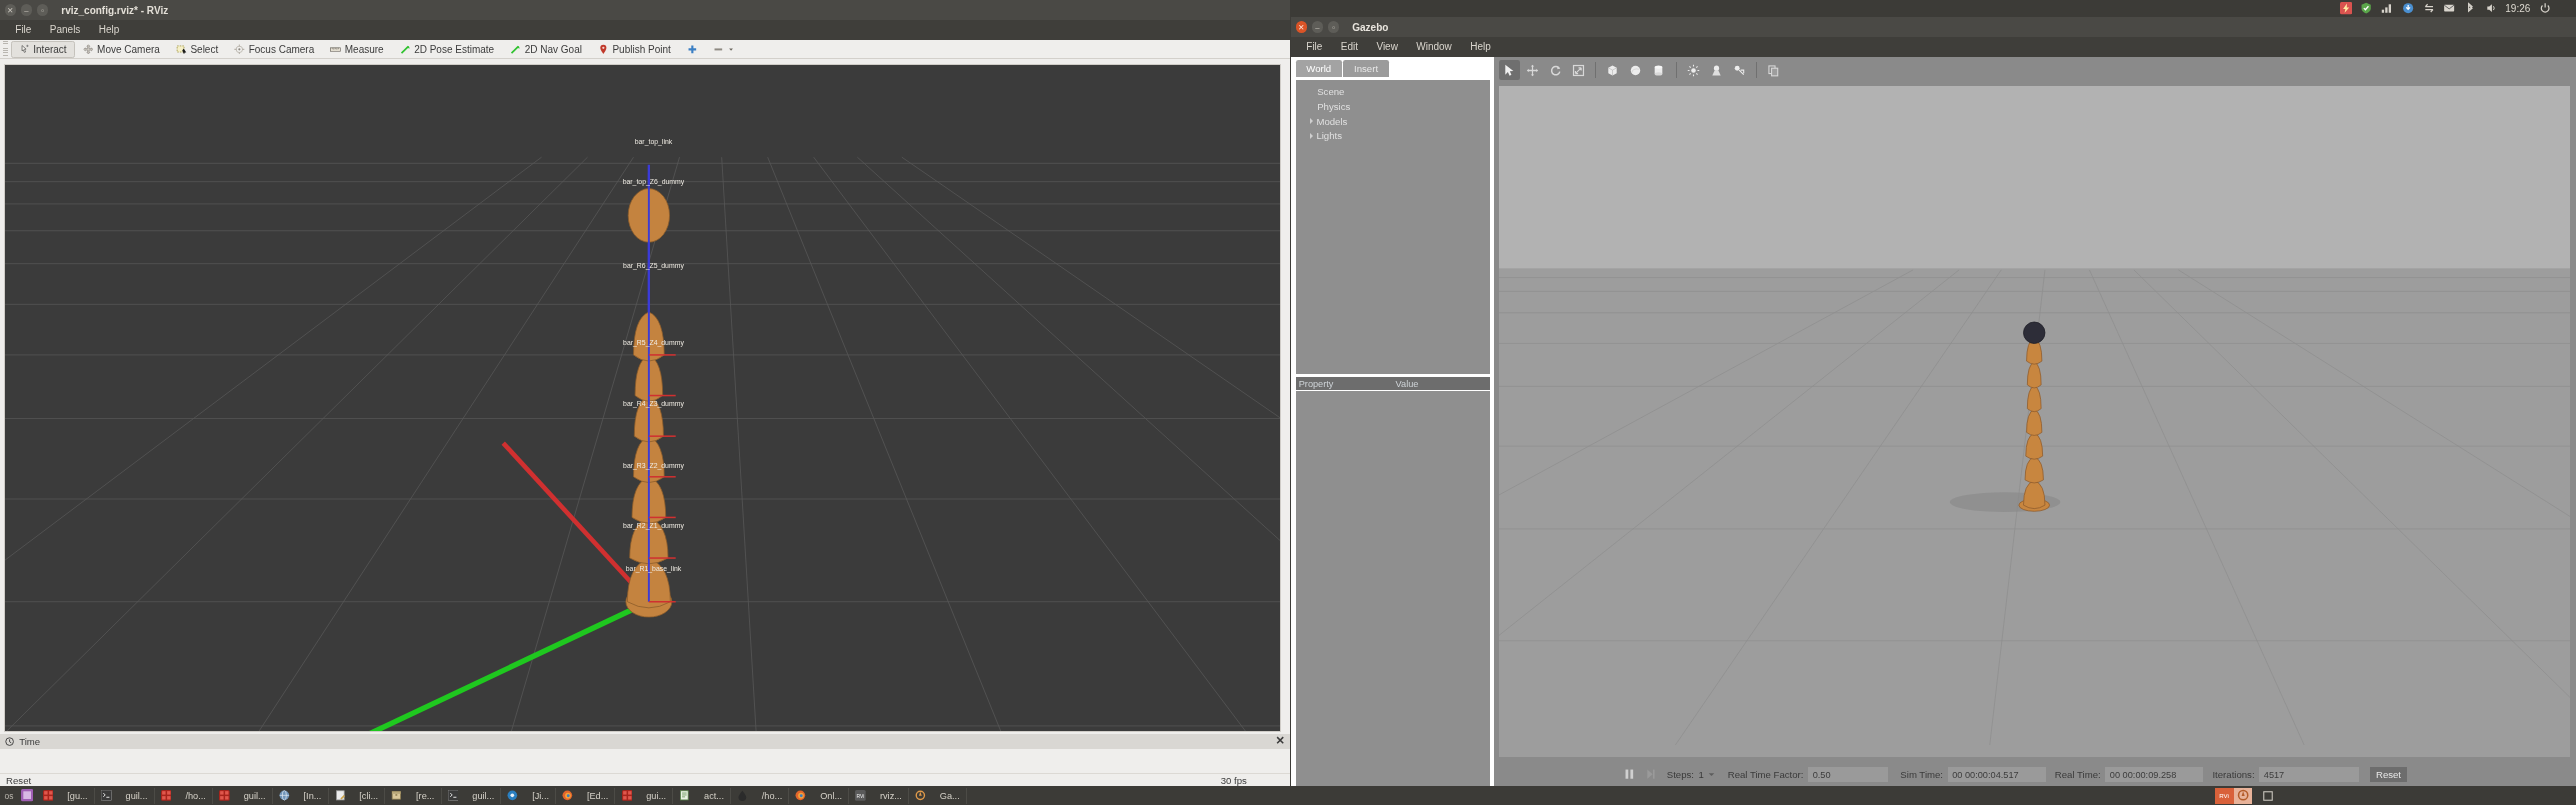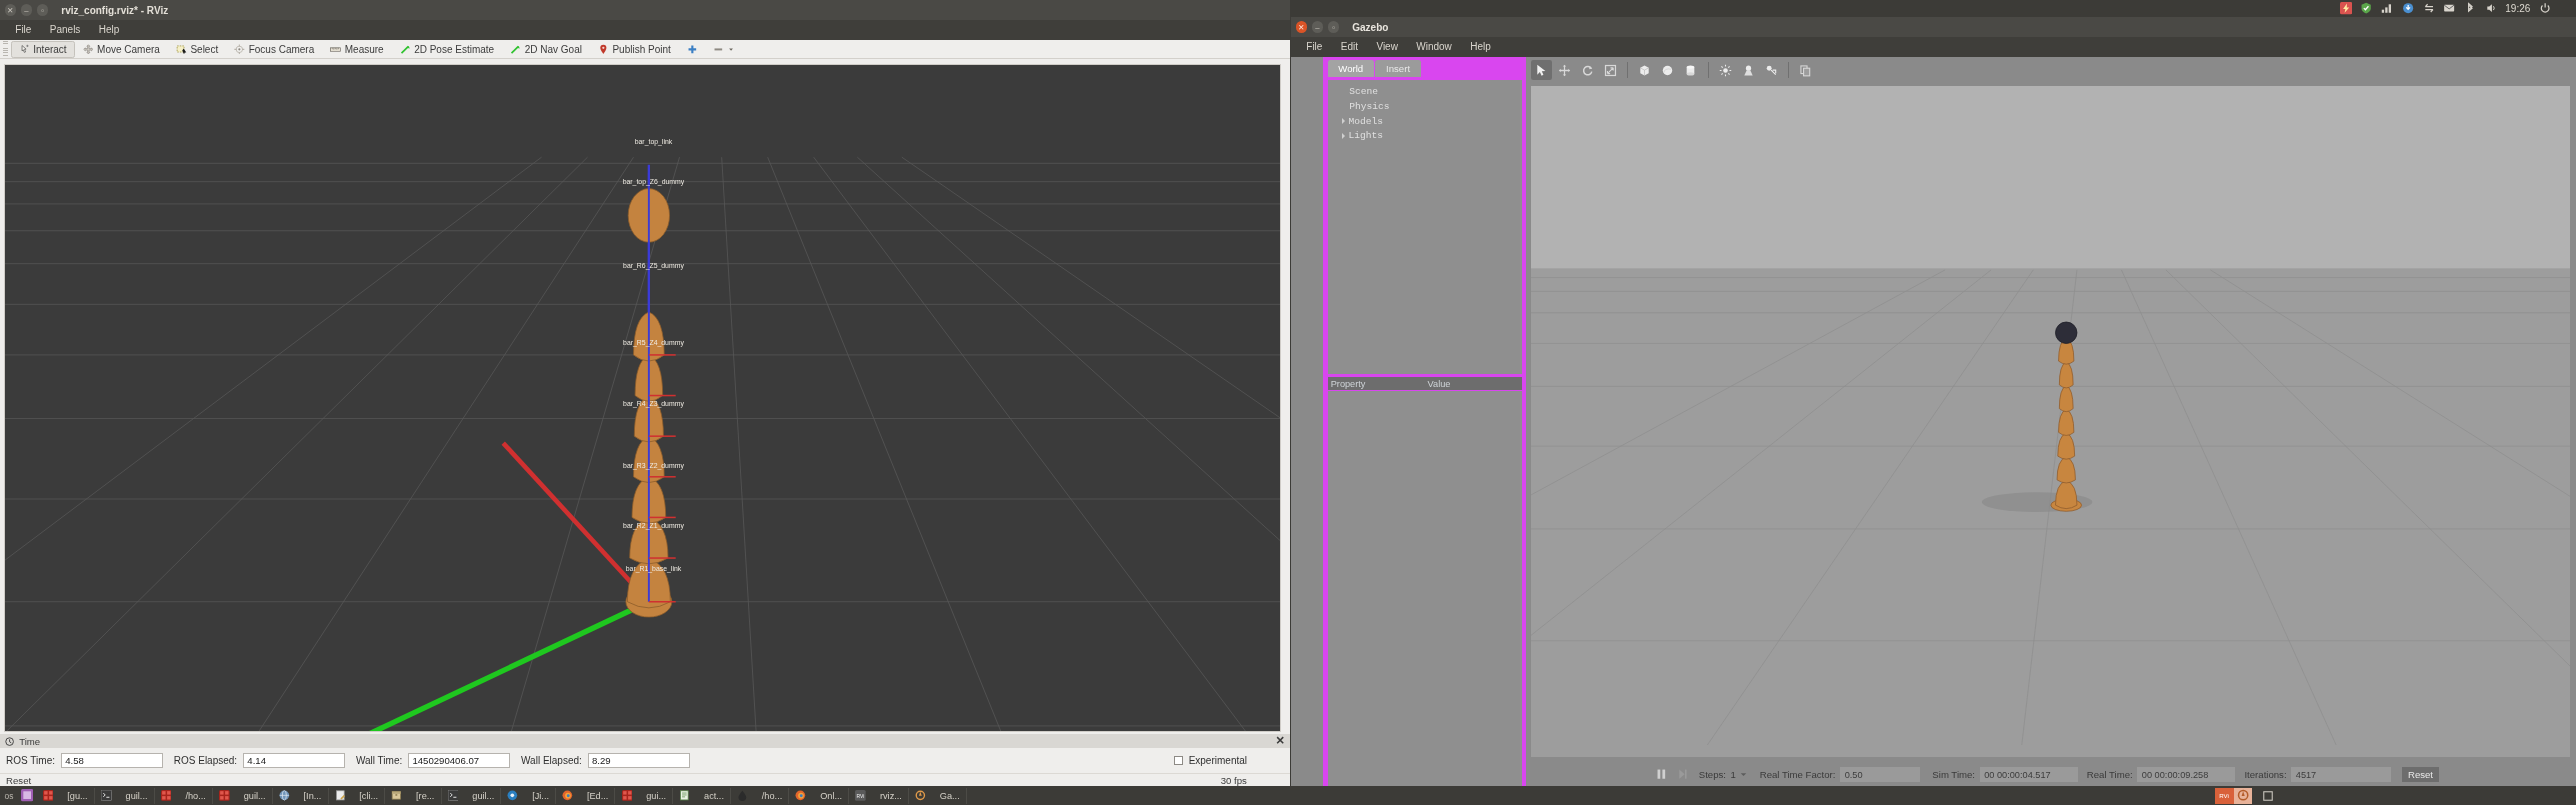--- a/index.html
+++ b/index.html
@@ -83,28 +83,28 @@
     position:absolute; left:1291px; top:17px; width:1285px; height:769px;
     background:#8a8a8a;
   }
   #gz-titlebar { height:20px; background:#4a4945; color:#e9e5de;
     display:flex; align-items:center; font-size:10px; font-weight:bold;}
   .wb-close { background:#da5427; color:#ffe6dc; }
   #gz-menubar { height:20px; background:#3f3e3a; color:#dad6ce;
     display:flex; align-items:center; font-size:10px; padding-left:6.1px;}
   #gz-menubar .mi { padding:0 9.2px; line-height:20px; }
   #gz-body { position:absolute; top:40px; left:0; right:0; bottom:0; display:flex; }
-  #gz-left { width:203px; background:#d946ef; position:relative;margin-left:32px; }
+  #gz-left { width:203px; background:#ffffff; position:relative; }
   #gz-tabs { display:flex; gap:1.5px; padding:3.1px 4.6px 0 4.6px; }
   .gz-tab { background:#9b9b9b; color:#e8e8e8; font-size:9.6px;
             padding:3.1px 10.7px; border-radius:2.3px 2.3px 0 0;}
   .gz-tab.sel { background:#a3a3a3; color:#ffffff; }
   #gz-tree { position:absolute; left:4.6px; top:23px; width:194px; bottom:null;
              background:#8f8f8f; height:294px; padding:4.6px 0 0 14px; }
-  .tree-row { display:flex; align-items:center; height:14.6px; color:#e0e0e0; font-size:9.6px;font-family:Liberation Mono, monospace; }
+  .tree-row { display:flex; align-items:center; height:14.6px; color:#e0e0e0; font-size:9.6px; }
   .tri { width:0;height:0;border-left:3.8px solid #cfcfcf;border-top:3.1px solid transparent;
          border-bottom:3.1px solid transparent; margin-right:3.8px; flex:none;}
   .tri.blank { border:none; width:3.8px; margin-right:3.8px; }
   #gz-prop-header { position:absolute; left:4.6px; top:320px; width:194px; height:13px;
     background:#6d6d6d; color:#cfd4d8; font-size:9.2px; display:flex; align-items:center; }
   #gz-prop-body { position:absolute; left:4.6px; top:334px; width:194px; height:412px; background:#8f8f8f; }
   #gz-right { flex:1; position:relative; background:#8a8a8a; }
   #gz-rtoolbar { height:26px; display:flex; align-items:center; padding:3.1px 4.6px; gap:1.5px; }
   .gz-tbtn { width:21.5px; height:20px; display:flex; align-items:center; justify-content:center;
              border-radius:2.3px; }
@@ -454,34 +454,20 @@
           </svg>
       </span>
       <span>Time</span>
       <span style="margin-left:auto;margin-right:6.1px;">
         <svg width="8.4" height="8.4" viewBox="0 0 11 11">
             <path d="M1.5 1.5 L9.5 9.5 M9.5 1.5 L1.5 9.5" stroke="#3b3b3b" stroke-width="2"></path>
           </svg>
       </span>
     </div>
 
-    <div id="rviz-timefields">
-      <span class="tf-label">ROS Time:</span>
-      <span class="tf-input" style="width:102px;">4.58</span>
-      <span class="tf-label" style="margin-left:4.6px;">ROS Elapsed:</span>
-      <span class="tf-input" style="width:102px;">4.14</span>
-      <span class="tf-label" style="margin-left:4.6px;">Wall Time:</span>
-      <span class="tf-input" style="width:102px;">1450290406.07</span>
-      <span class="tf-label" style="margin-left:4.6px;">Wall Elapsed:</span>
-      <span class="tf-input" style="width:102px;">8.29</span>
-      <span style="margin-left:auto;margin-right:43px;display:flex;align-items:center;gap:5.4px;">
-        <span class="chk"></span>
-        <span>Experimental</span>
-      </span>
-    </div>
 
     <div id="rviz-statusbar">
       <span>Reset</span>
       <span style="margin-left:auto;margin-right:37px;">30 fps</span>
     </div>
   </div>
 
   <div id="gz-win">
 
     <div id="gz-titlebar">

